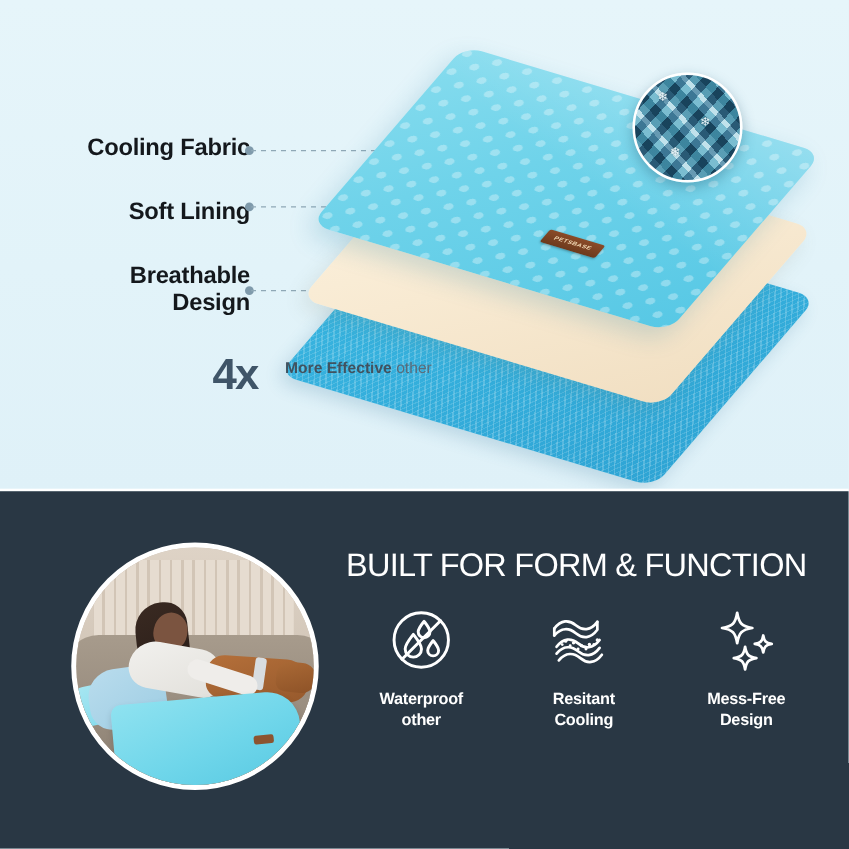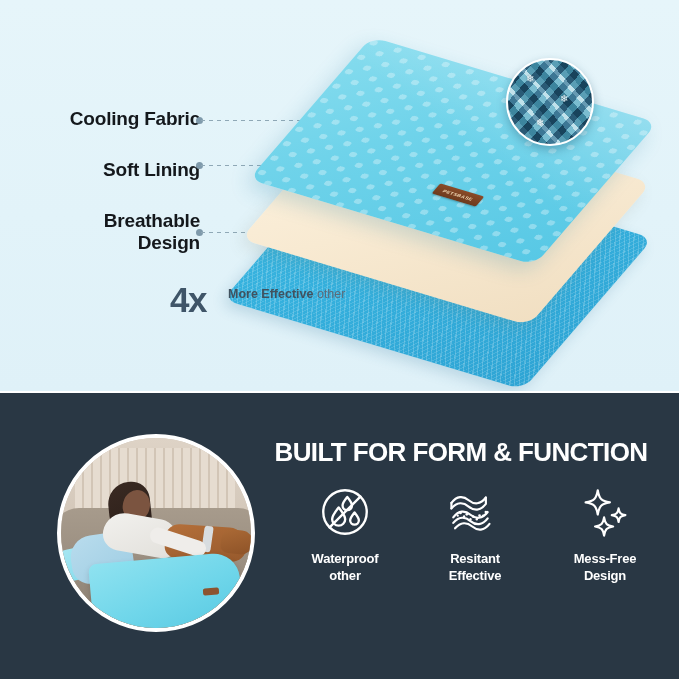--- a/index.html
+++ b/index.html
@@ -196,24 +196,24 @@
     background:linear-gradient(160deg,#8fe2f0 0%,#6fd6ea 55%,#58c9e2 100%);
     border-radius:8px 26px 10px 22px;transform:rotate(-5deg);
     box-shadow:0 3px 6px rgba(0,0,0,.15);}
   .ph-mat-tag{left:142px;top:150px;width:16px;height:7px;background:#8c5430;border-radius:2px;transform:rotate(-5deg);}
   .ph-mat2{left:-6px;top:108px;width:60px;height:32px;
     background:linear-gradient(160deg,#a9e7f2 0%,#7fd9eb 100%);border-radius:14px;transform:rotate(-12deg);}
 
   
   .headline{
     position:absolute;left:256px;top:44px;width:410px;
-    color:#ffffff;font-size:26px;font-weight:bold;letter-spacing:-0.6px;
+    color:#ffffff;font-size:26px;font-weight:normal;letter-spacing:-0.6px;
     text-align:center;white-space:nowrap;
   }
-  .features{position:absolute;left:280px;top:90px;width:390px;height:110px;display:flex;}
+  .features{position:absolute;left:272px;top:90px;width:390px;height:110px;display:flex;}
   .feature{flex:1;display:flex;flex-direction:column;align-items:center;}
   .feature .ico{width:58px;height:58px;display:block;}
   .feature .cap{
     margin-top:10px;color:#ffffff;font-size:13px;font-weight:bold;
     text-align:center;line-height:1.28;letter-spacing:-0.2px;
   }
 </style>
 </head>
 <body>
 
@@ -338,21 +338,21 @@
             <circle cx="44" cy="32" r="1.5"></circle>
               <circle cx="20" cy="37" r="1.3"></circle>
             <circle cx="27" cy="40" r="1.3"></circle>
               <circle cx="34" cy="40" r="1.3"></circle>
             <circle cx="41" cy="36" r="1.3"></circle>
               <circle cx="13" cy="36" r="1.2"></circle>
           </g>
         </svg>
         <div class="cap">
           <div>Resitant</div>
-          <div>Effective</div>
+          <div>Cooling</div>
         </div>
       </div>
 
       <div class="feature">
         <svg class="ico" viewBox="0 0 64 64" fill="none" stroke="#ffffff" stroke-width="2.4" stroke-linejoin="round">
           <path d="M24 8c1.6 9.5 3.9 11.8 13.4 13.4C27.9 23 25.6 25.3 24 34.8 22.4 25.3 20.1 23 10.6 21.4 20.1 19.8 22.4 17.5 24 8z"></path>
           <path d="M47 28c.9 5.3 2.2 6.6 7.5 7.5-5.3.9-6.6 2.2-7.5 7.5-.9-5.3-2.2-6.6-7.5-7.5 5.3-.9 6.6-2.2 7.5-7.5z"></path>
           <path d="M31 38c1.2 7.1 2.9 8.8 10 10-7.1 1.2-8.8 2.9-10 10-1.2-7.1-2.9-8.8-10-10 7.1-1.2 8.8-2.9 10-10z"></path>
         </svg>
         <div class="cap">

